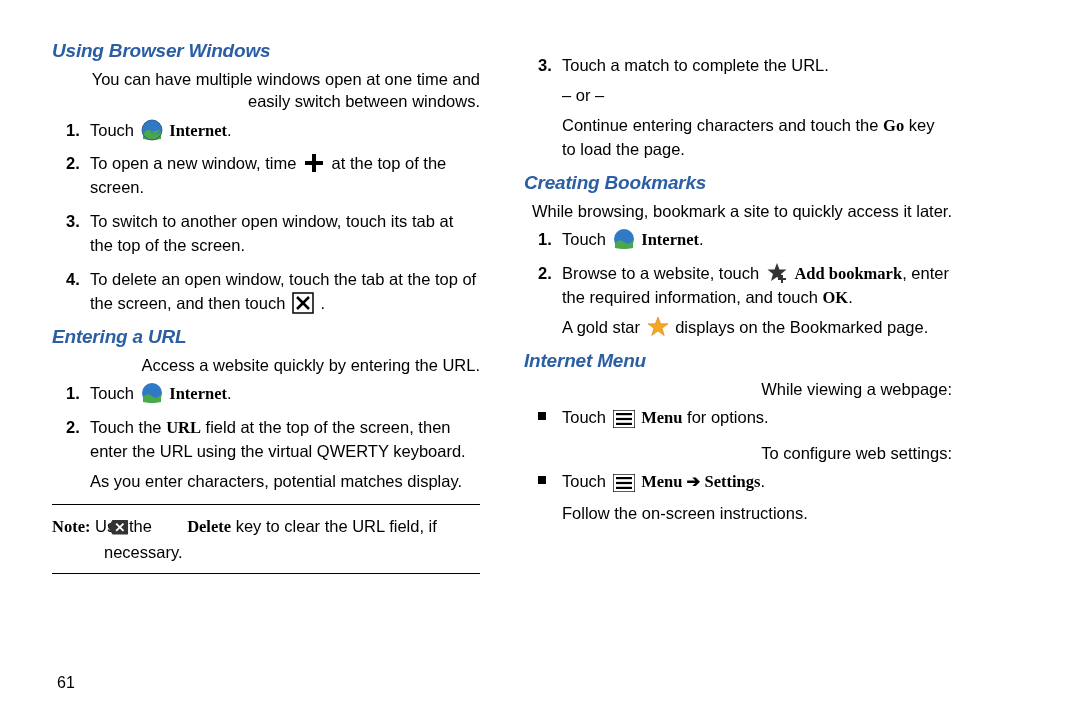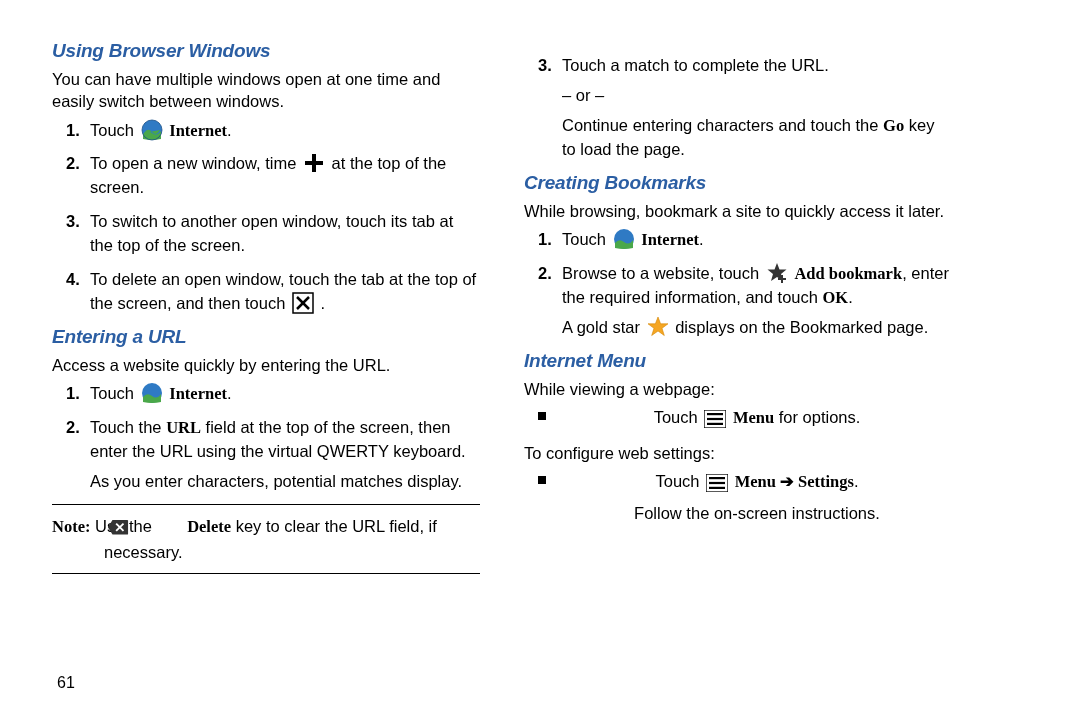--- a/index.html
+++ b/index.html
@@ -30,20 +30,21 @@
     color: #2b5ea3;
     font-size: 19px;
     margin: 6px 0 6px 0;
     letter-spacing: -0.2px;
   }
   .section-heading.tight-top { margin-top: 2px; }
   p.body {
     font-size: 16.5px;
     line-height: 1.35;
     margin: 4px 0 6px 0;
+    text-align: right;
   }
   ol.steps {
     list-style: none;
     counter-reset: step;
     margin: 2px 0 6px 0;
     padding: 0 0 0 38px;
   }
   ol.steps > li {
     counter-increment: step;
     position: relative;
@@ -66,21 +67,20 @@
   ul.bullets {
     list-style: none;
     margin: 2px 0 6px 0;
     padding: 0 0 0 38px;
   }
   ul.bullets > li {
     position: relative;
     font-size: 16.5px;
     line-height: 1.45;
     margin: 4px 0 10px 0;
-    text-align: center;
   }
   ul.bullets > li::before {
     content: "";
     position: absolute;
     left: -24px;
     top: 6px;
     width: 8px;
     height: 8px;
     background: #000;
   }

